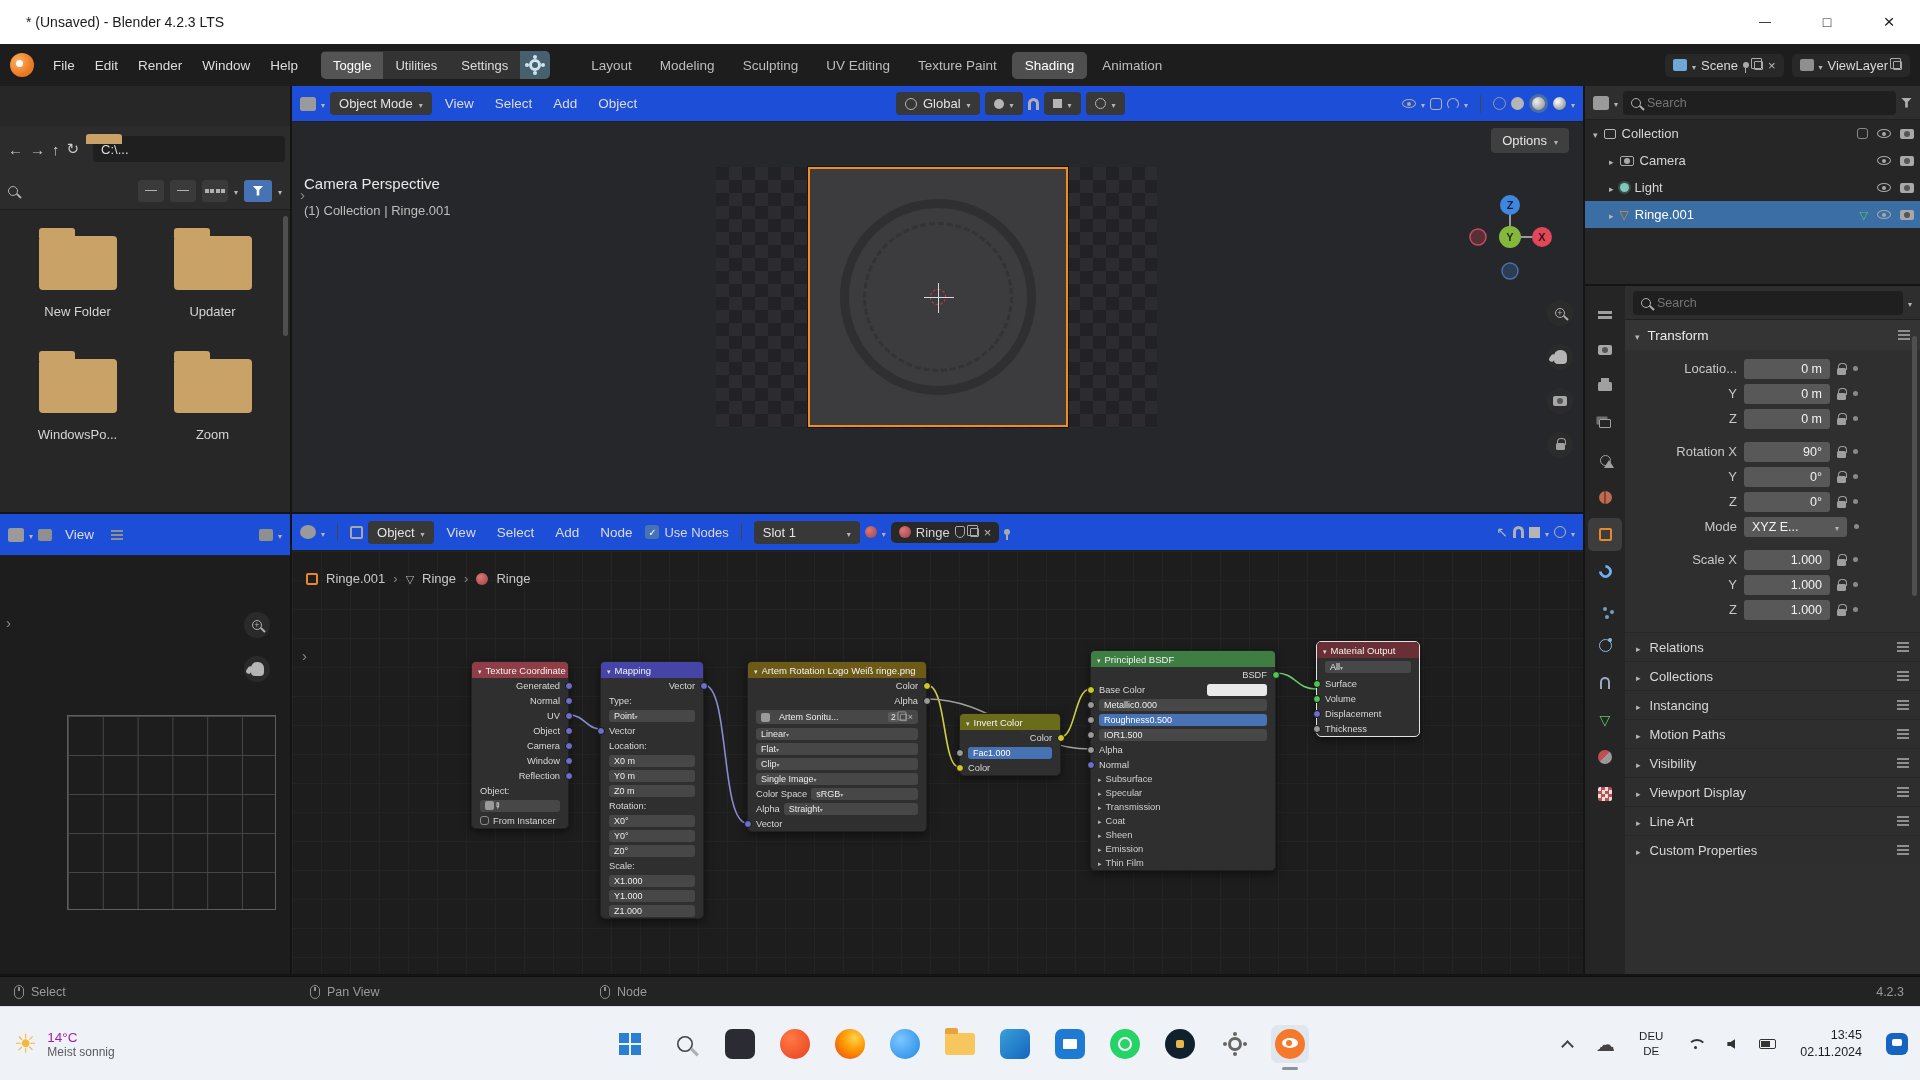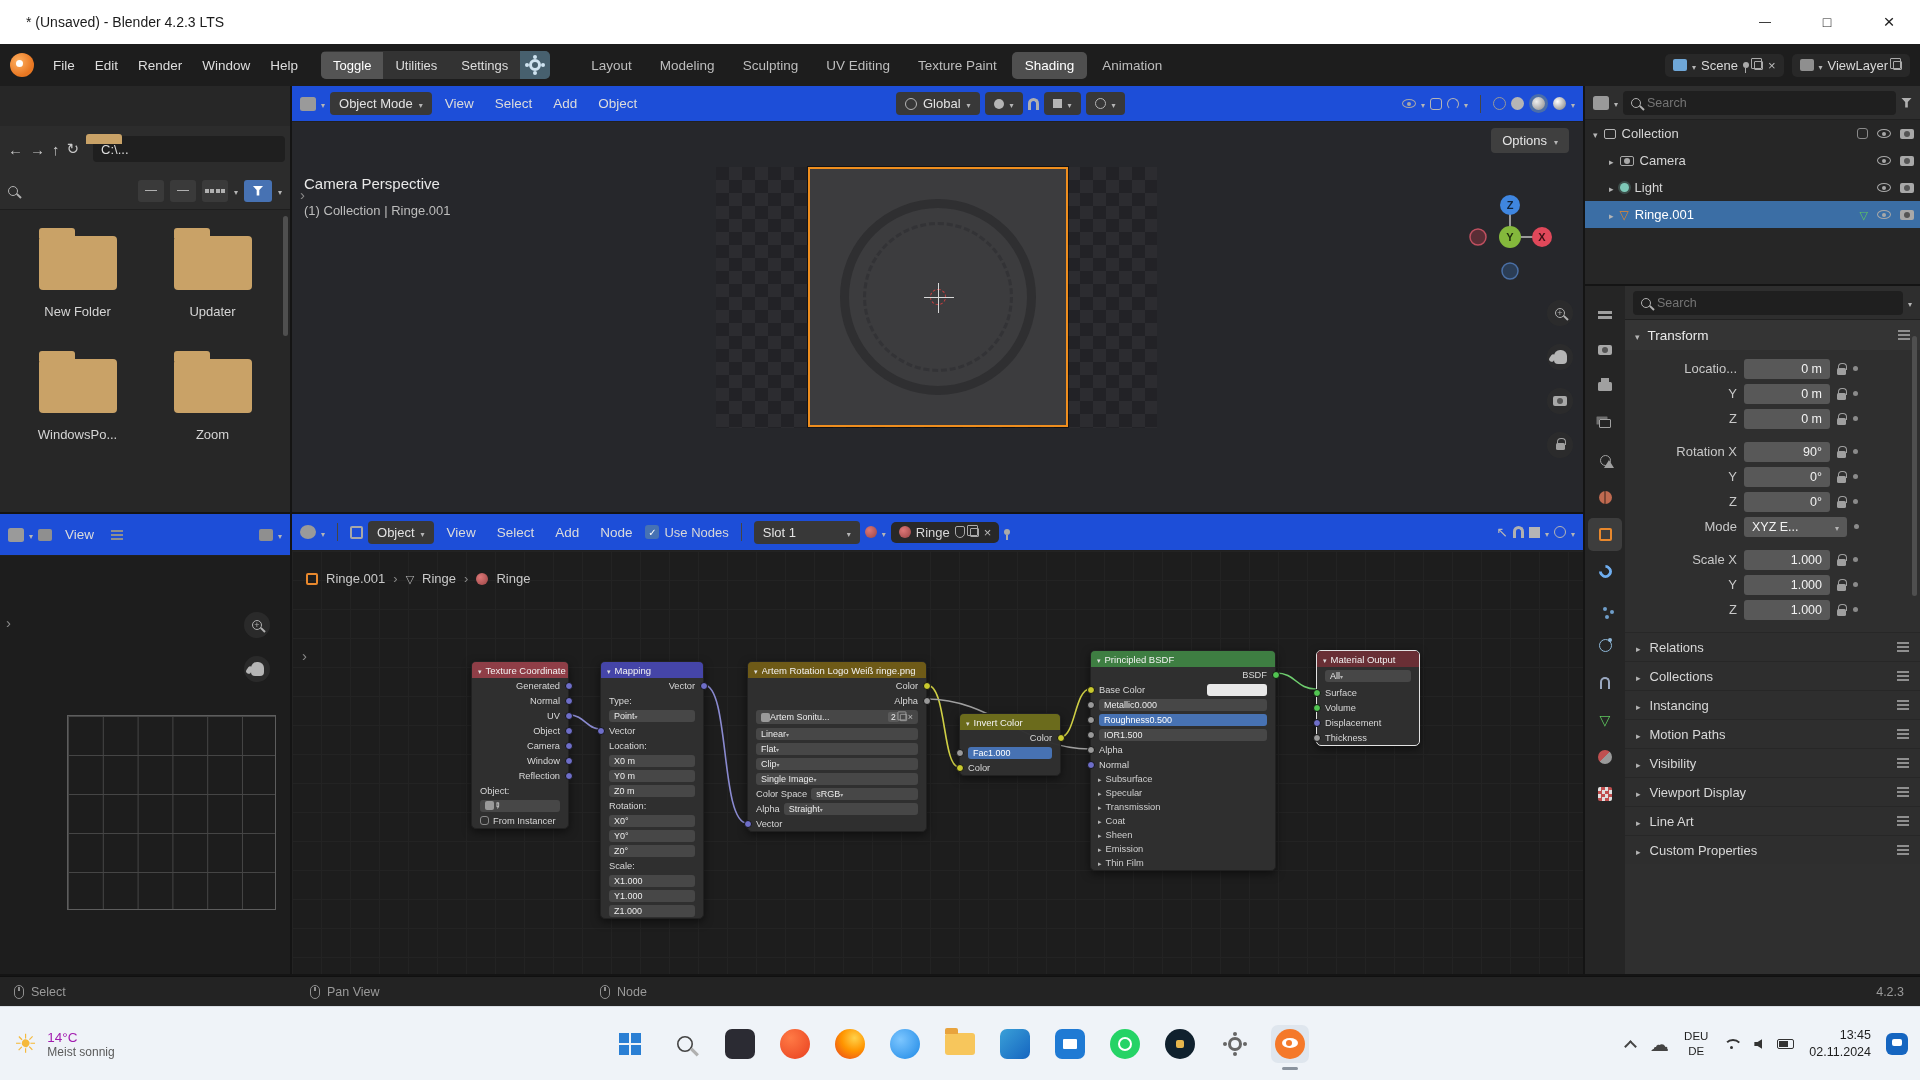--- a/index.html
+++ b/index.html
@@ -197,21 +197,21 @@
 .winlogo{display:grid;grid-template-columns:10px 10px;grid-template-rows:10px 10px;gap:2px}
 .winlogo span{background:#2a7fd4}
 .circ{width:30px;height:30px;border-radius:50%}
 .sq{width:30px;height:30px;border-radius:7px}
 .folder-sm{width:30px;height:22px;background:#f7c65c;border-radius:3px;position:relative}
 .folder-sm::before{content:"";position:absolute;top:-5px;left:0;width:13px;height:6px;background:#e8a33d;border-radius:2px 2px 0 0}
 .tb-gear{width:14px;height:14px;border:3.5px solid #666;border-radius:50%;box-shadow:0 -10px 0 -5px #666,0 10px 0 -5px #666,-10px 0 0 -5px #666,10px 0 0 -5px #666}
 .blicon{width:30px;height:30px;border-radius:50%;background:#f5792a;position:relative}
 .blicon::before{content:"";position:absolute;left:7px;top:9px;width:16px;height:10px;border-radius:50%;background:#fff}
 .blicon::after{content:"";position:absolute;left:11px;top:11px;width:6px;height:6px;border-radius:50%;background:#f5792a}
-.tray{position:absolute;right:12px;top:0;height:74px;display:flex;align-items:center;gap:15px}
+.tray{position:absolute;right:12px;top:0;height:74px;display:flex;align-items:center;gap:24px}
 .tray .chev{width:9px;height:9px;border-left:2px solid #444;border-top:2px solid #444;transform:rotate(45deg);margin-top:4px}
 .g-cloud::after{content:"☁";color:#444;font-size:19px}
 .langs{text-align:center;font-size:11.5px;line-height:1.3;color:#1f1f1f}
 .i-wifi{width:16px;height:11px;position:relative}
 .i-wifi::before{content:"";position:absolute;left:0;top:0;width:16px;height:16px;border:2px solid #333;border-radius:50%;clip-path:polygon(0 0,100% 0,50% 50%)}
 .i-wifi::after{content:"";position:absolute;left:6.5px;top:7px;width:3px;height:3px;border-radius:50%;background:#333}
 .i-vol{width:8px;height:10px;background:#333;clip-path:polygon(0 30%,40% 30%,100% 0,100% 100%,40% 70%,0 70%)}
 .i-batt{width:17px;height:10px;border:1.5px solid #333;border-radius:2px;position:relative}
 .i-batt::before{content:"";position:absolute;left:1px;top:1px;bottom:1px;width:9px;background:#333}
 .clock{text-align:right;font-size:12.5px;line-height:1.35;color:#1f1f1f}
@@ -645,21 +645,21 @@
           <span>Color</span>
           <span class="sock r s-col"></span>
         </div>
       <div class="nrow r">
           <span>Alpha</span>
           <span class="sock r s-val"></span>
         </div>
       <div class="nrow h18">
           <span class="nfield" style="height:14px">
             <span class="nico"></span>
-            <span style="flex:1;text-align:left;padding-left:0;white-space:nowrap;overflow:hidden">Artem Sonitu...</span>
+            <span style="flex:1;text-align:left;padding-left:9px;white-space:nowrap;overflow:hidden">Artem Sonitu...</span>
             <span class="nbadge">2</span>
             <span class="i-copy" style="transform:scale(.8)"></span>
             <span class="gx"></span>
           </span>
         </div>
       <div class="nrow">
           <span class="nfield">
             <span>Linear</span>
             <span class="car"></span>
           </span>
@@ -790,21 +790,21 @@
       <div class="nsec">
           <span class="carr"></span>
           <span>Emission</span>
         </div>
       <div class="nsec">
           <span class="carr"></span>
           <span>Thin Film</span>
         </div>
     </div>
 
-    <div class="node sel" style="left:1024px;top:99px;width:104px">
+    <div class="node sel" style="left:1024px;top:90px;width:104px">
       <div class="nh" style="background:#692f35">
           <span class="car"></span>
           <span>Material Output</span>
         </div>
       <div class="nrow h18">
           <span class="nfield">
             <span>All</span>
             <span class="car"></span>
           </span>
         </div>

